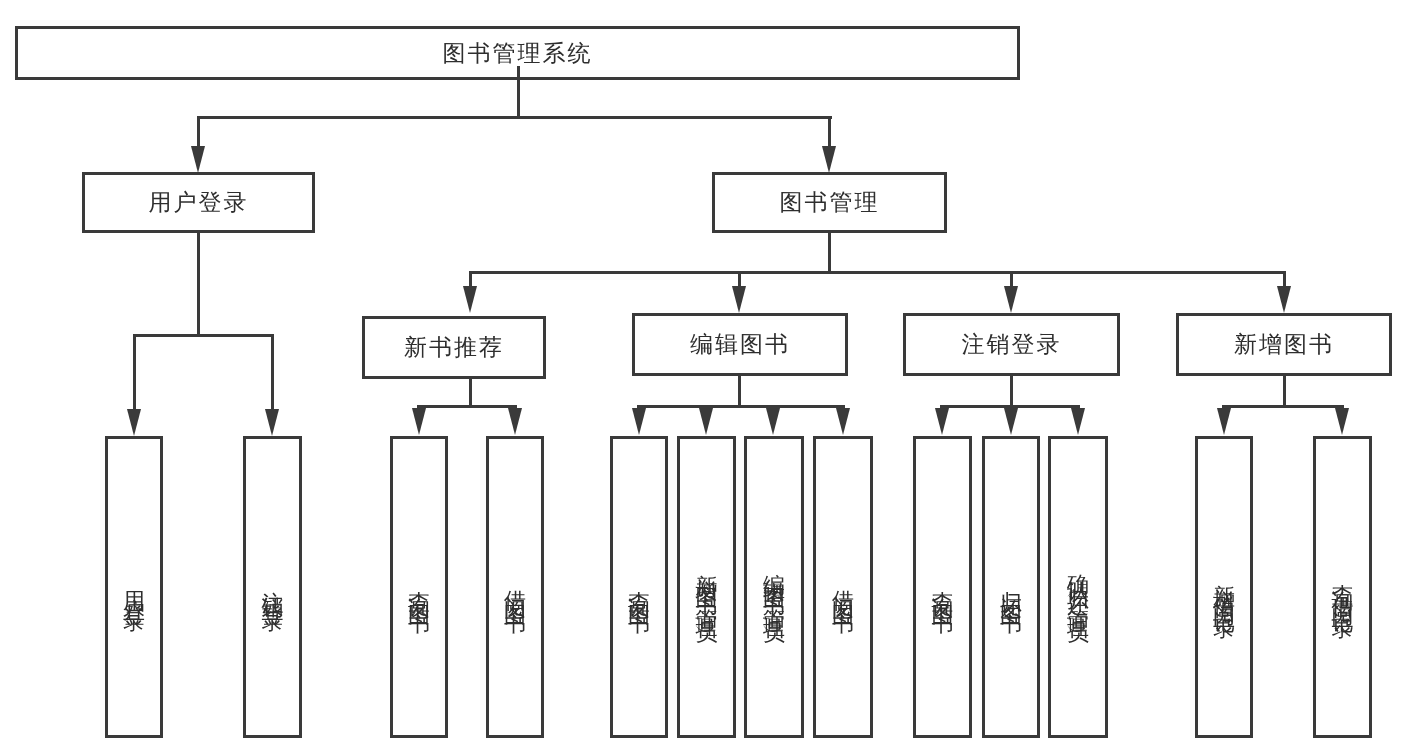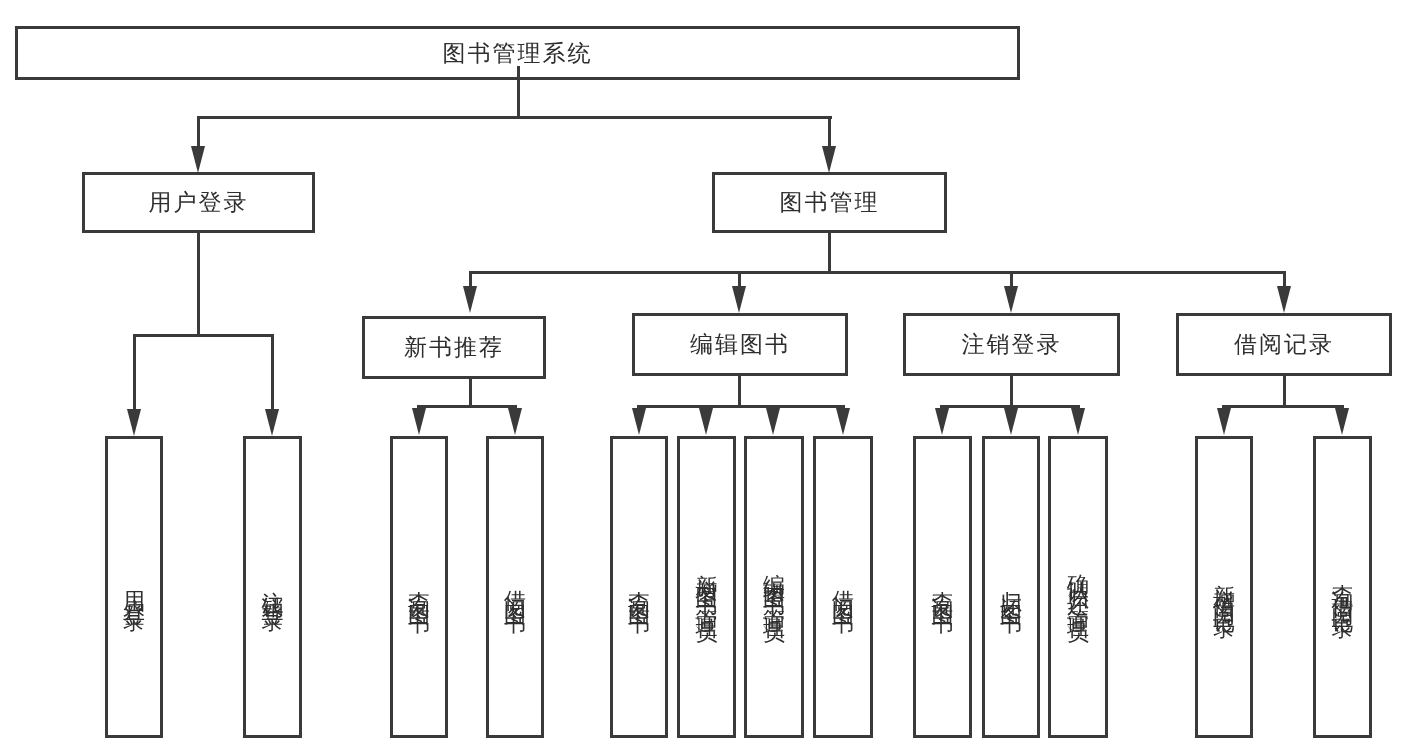--- a/index.html
+++ b/index.html
@@ -40,21 +40,21 @@
   <div class="node" style="left:82px; top:172px; width:233px; height:61px;">用户登录</div>
 
   <div class="node" style="left:712px; top:172px; width:235px; height:61px;">图书管理</div>
 
   <div class="node" style="left:362px; top:316px; width:184px; height:63px;">新书推荐</div>
 
   <div class="node" style="left:632px; top:313px; width:216px; height:63px;">编辑图书</div>
 
   <div class="node" style="left:903px; top:313px; width:217px; height:63px;">注销登录</div>
 
-  <div class="node" style="left:1176px; top:313px; width:216px; height:63px;">借阅记录</div>
+  <div class="node" style="left:1176px; top:313px; width:216px; height:63px;">新增图书</div>
 
   <div class="node leaf" style="left:105px; top:436px; width:58px; height:302px;">用户登录</div>
 
   <div class="node leaf" style="left:243px; top:436px; width:59px; height:302px;">注销登录</div>
 
   <div class="node leaf" style="left:390px; top:436px; width:58px; height:302px;">查询图书</div>
 
   <div class="node leaf" style="left:486px; top:436px; width:58px; height:302px;">借阅图书</div>
 
   <div class="node leaf" style="left:610px; top:436px; width:58px; height:302px;">查询图书</div>

